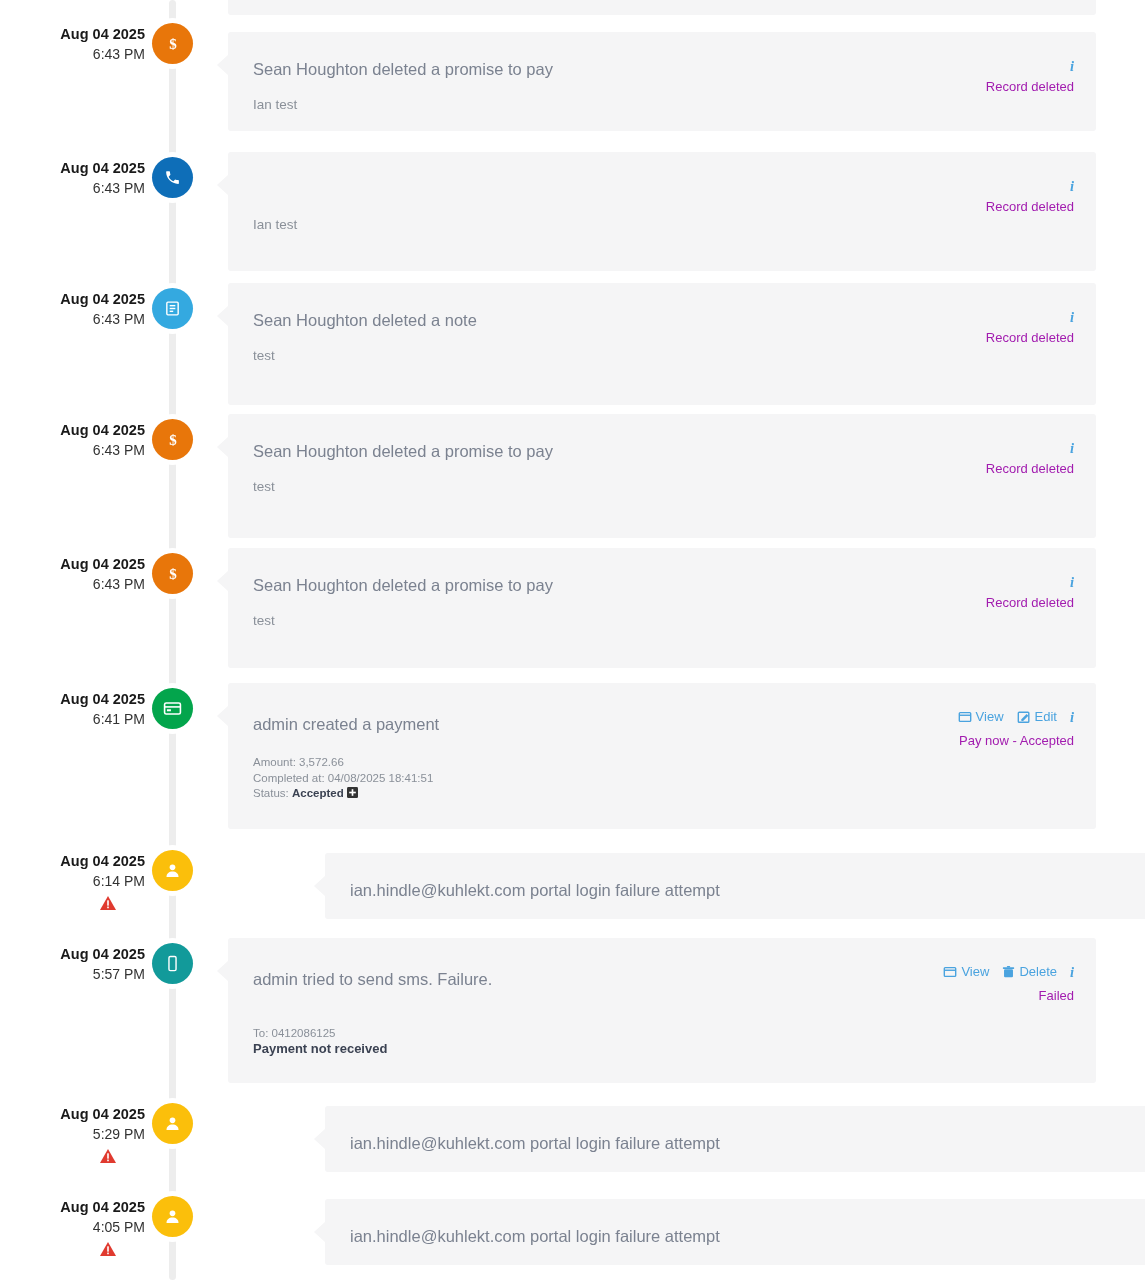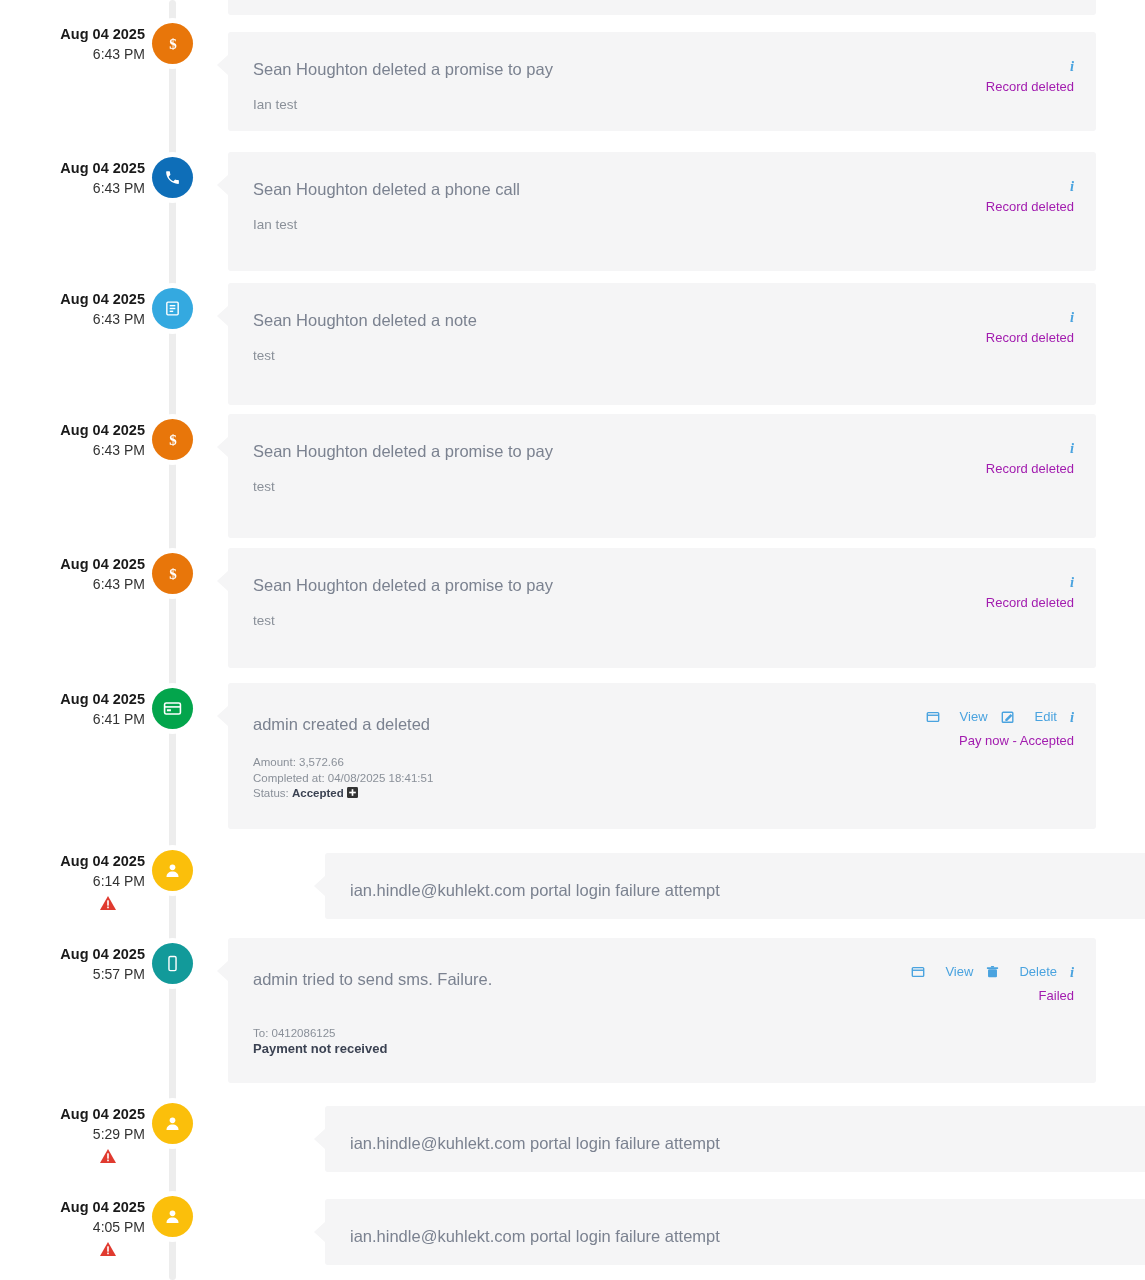--- a/index.html
+++ b/index.html
@@ -136,21 +136,21 @@
     position: absolute;
     right: 22px;
     display: flex;
     align-items: center;
     gap: 13px;
     white-space: nowrap;
   }
   .act {
     display: inline-flex;
     align-items: center;
-    gap: 20px;
+    gap: 4px;
     color: #4aa3df;
     font-size: 13px;
     line-height: 16px;
     cursor: pointer;
   }
   .act svg { display: block; }
   .info-i {
     color: #4aa3df;
     font-size: 14.5px;
     font-style: italic;
@@ -202,21 +202,20 @@
           <div class="time">6:43 PM</div>
         </div>
         <div class="marker" style="top:157px;background:#0e6eb8;">
           <span>
             <svg width="17" height="17" viewBox="0 0 24 24" fill="#fff">
               <path d="M6.6 10.8c1.4 2.8 3.8 5.2 6.6 6.6l2.2-2.2c.3-.3.7-.4 1-.2 1.1.4 2.3.6 3.6.6.6 0 1 .4 1 1V20c0 .6-.4 1-1 1C10.6 21 3 13.4 3 4c0-.6.4-1 1-1h3.4c.6 0 1 .4 1 1 0 1.2.2 2.4.6 3.6.1.4 0 .8-.2 1l-2.2 2.2z"></path>
             </svg>
           </span>
         </div>
         <div class="card" style="left:228px;top:152px;width:868px;height:119px;">
-          <div class="card-title" style="top:26px;">Sean Houghton deleted a phone call</div>
           <div class="card-sub" style="top:63px;">Ian test</div>
           <div class="actions" style="top:26px;">
             <span class="info-i">i</span>
           </div>
           <div class="status" style="top:46px;">Record deleted</div>
         </div>
       </div>
       <div class="row" style="top:0;">
         <div class="datecol" style="top:290px;">
           <div class="date">Aug 04 2025</div>
@@ -291,21 +290,21 @@
         <div class="marker" style="top:688px;background:#03a54c;">
           <span>
             <svg width="19" height="19" viewBox="0 0 24 24" fill="none" stroke="#fff" stroke-width="2">
               <rect x="2" y="5" width="20" height="14" rx="2"></rect>
               <line x1="2" y1="10" x2="22" y2="10"></line>
               <rect x="5" y="13" width="5" height="2.5" fill="#fff" stroke="none"></rect>
             </svg>
           </span>
         </div>
         <div class="card" style="left:228px;top:683px;width:868px;height:146px;">
-          <div class="card-title" style="top:30px;">admin created a deleted</div>
+          <div class="card-title" style="top:30px;">admin created a payment</div>
           <div class="card-meta" style="top:72px;">Amount: 3,572.66</div>
           <div class="card-meta" style="top:87.5px;">Completed at: 04/08/2025 18:41:51</div>
           <div class="card-meta" style="top:103px;">Status: <b>Accepted</b> <span style="display:inline-block;vertical-align:-1px;"><svg width="11" height="11" viewBox="0 0 12 12">
                 <rect width="12" height="12" rx="1.5" fill="#333"></rect>
                 <rect x="5.1" y="2.4" width="1.8" height="7.2" fill="#fff"></rect>
                 <rect x="2.4" y="5.1" width="7.2" height="1.8" fill="#fff"></rect>
               </svg></span></div>
           <div class="actions" style="top:26px;">
             <span class="act">
               <svg width="14" height="14" viewBox="0 0 16 16" fill="none" stroke="#4aa3df" stroke-width="1.6">

